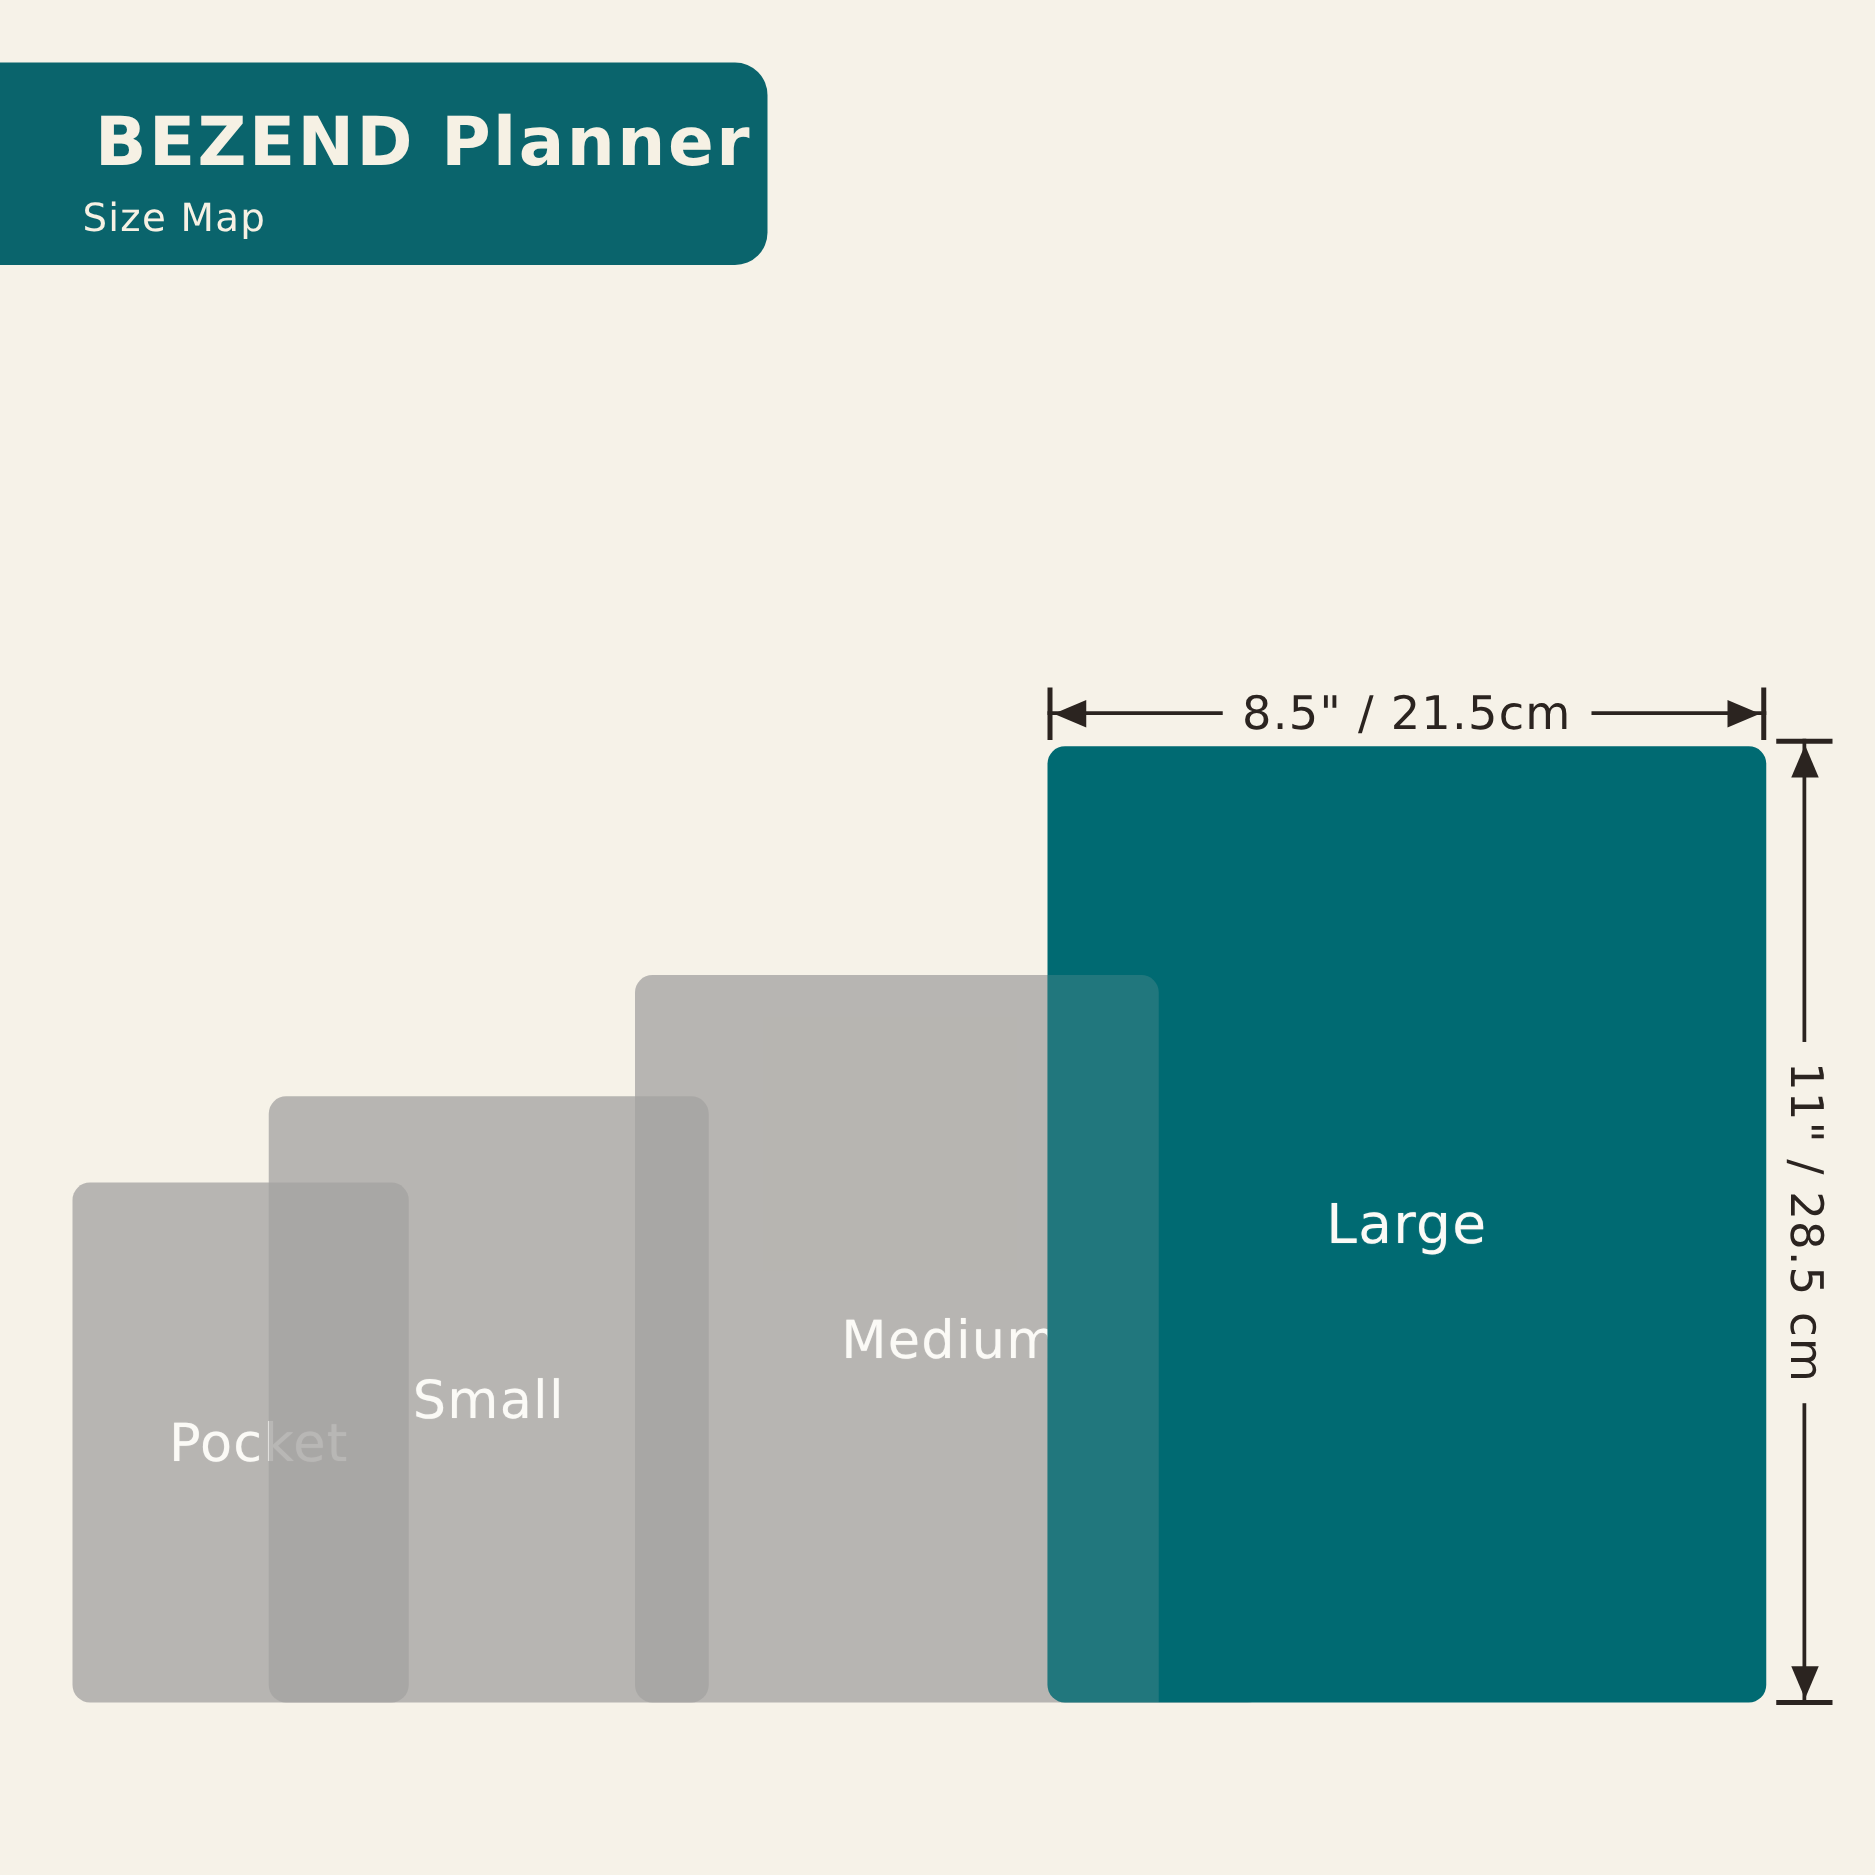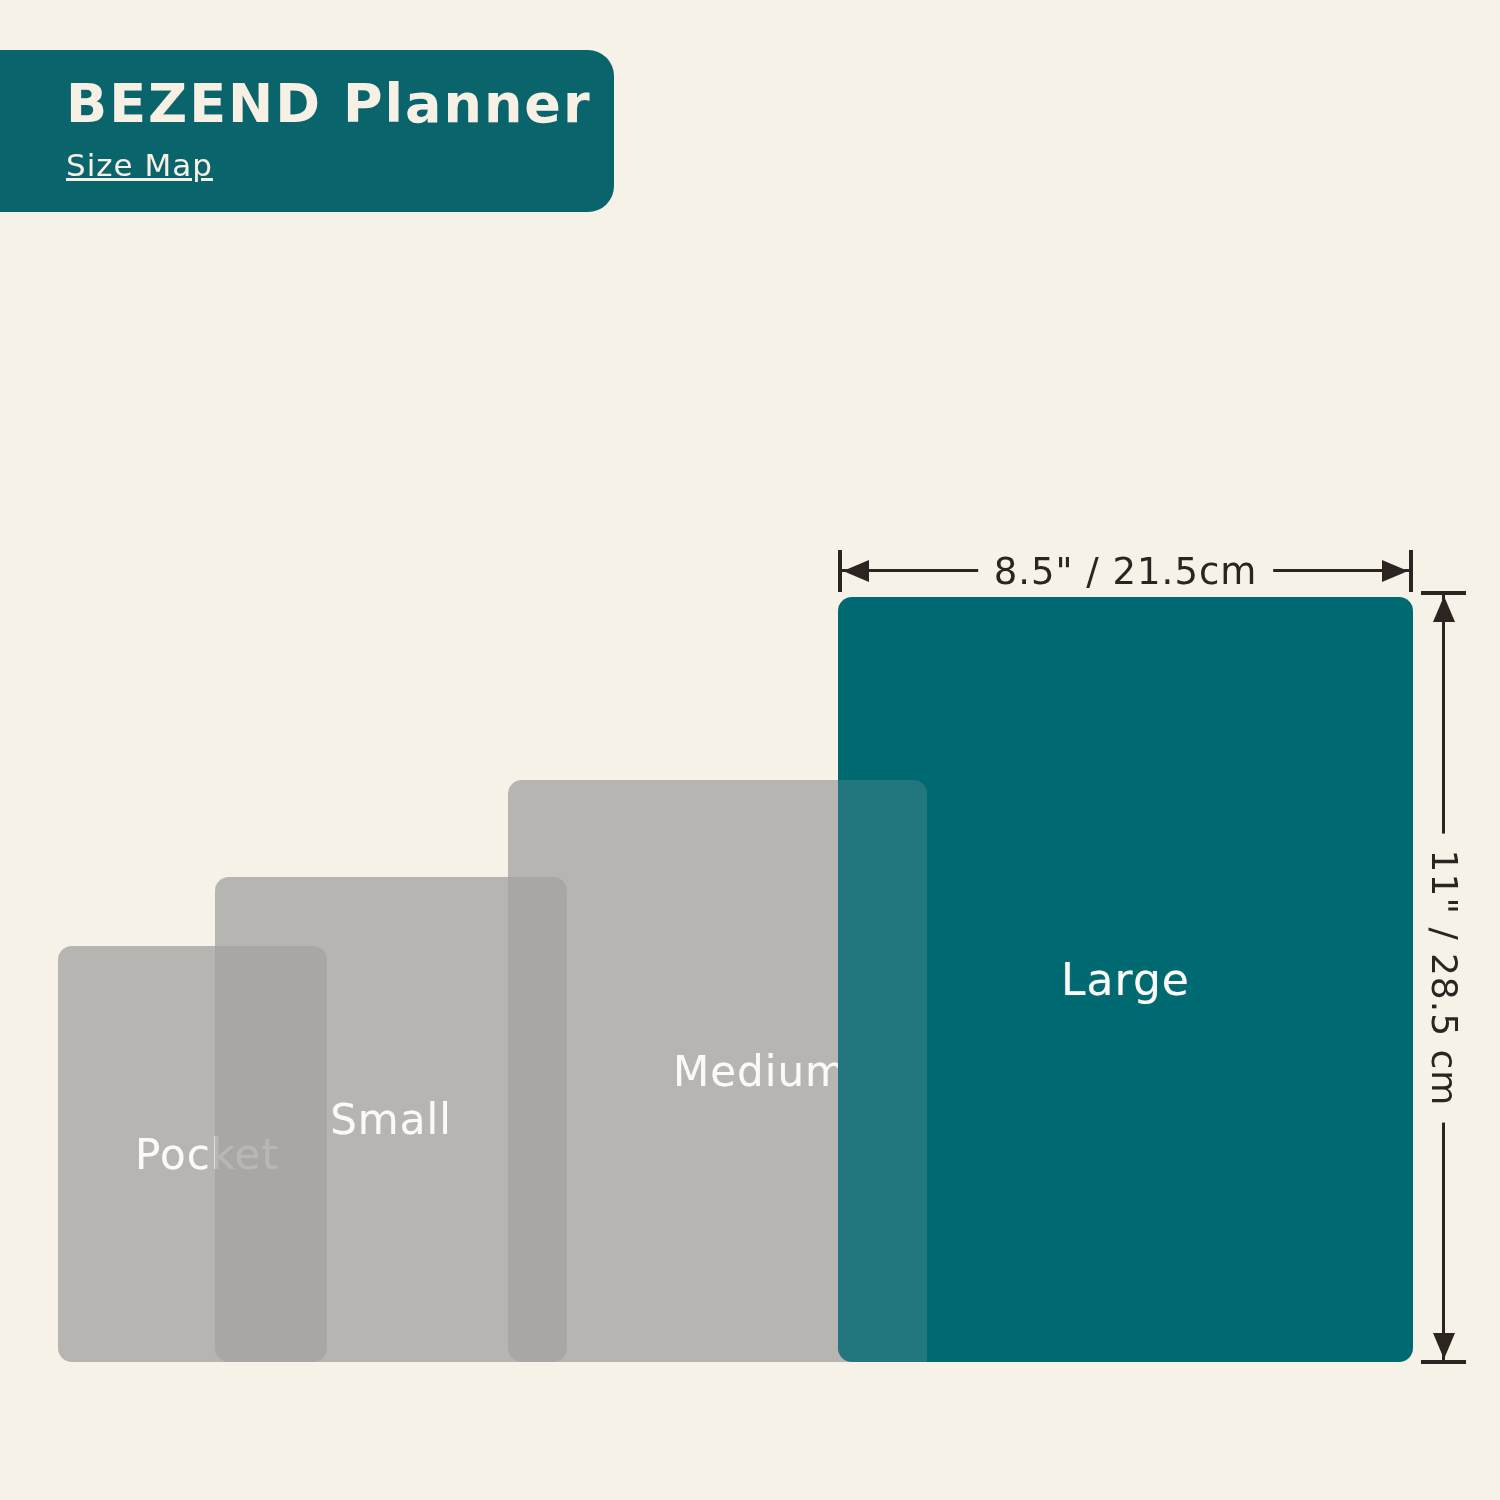--- a/index.html
+++ b/index.html
@@ -15,31 +15,30 @@
   .badge{
     position:absolute;left:0;top:50px;
     width:614px;height:162px;
     background:#0A646C;
     border-radius:0 26px 26px 0;
     box-sizing:border-box;
     padding:24px 0 0 66px;
     color:#F6F1E4;
   }
   .badge h1{
-    margin:0;
+    margin:10px;
     font-size:54px;
     font-weight:bold;
     letter-spacing:2px;
     line-height:1.1;
   }
   .badge .subtitle{
     margin-top:14px;
     font-size:31px;
     letter-spacing:1px;
-    text-decoration:underline;
   }
 
   
   .size-rect{
     position:absolute;
     border-radius:14px;
     display:flex;align-items:center;justify-content:center;
   }
   .size-rect .size-label{
     color:#FBFAF6;

